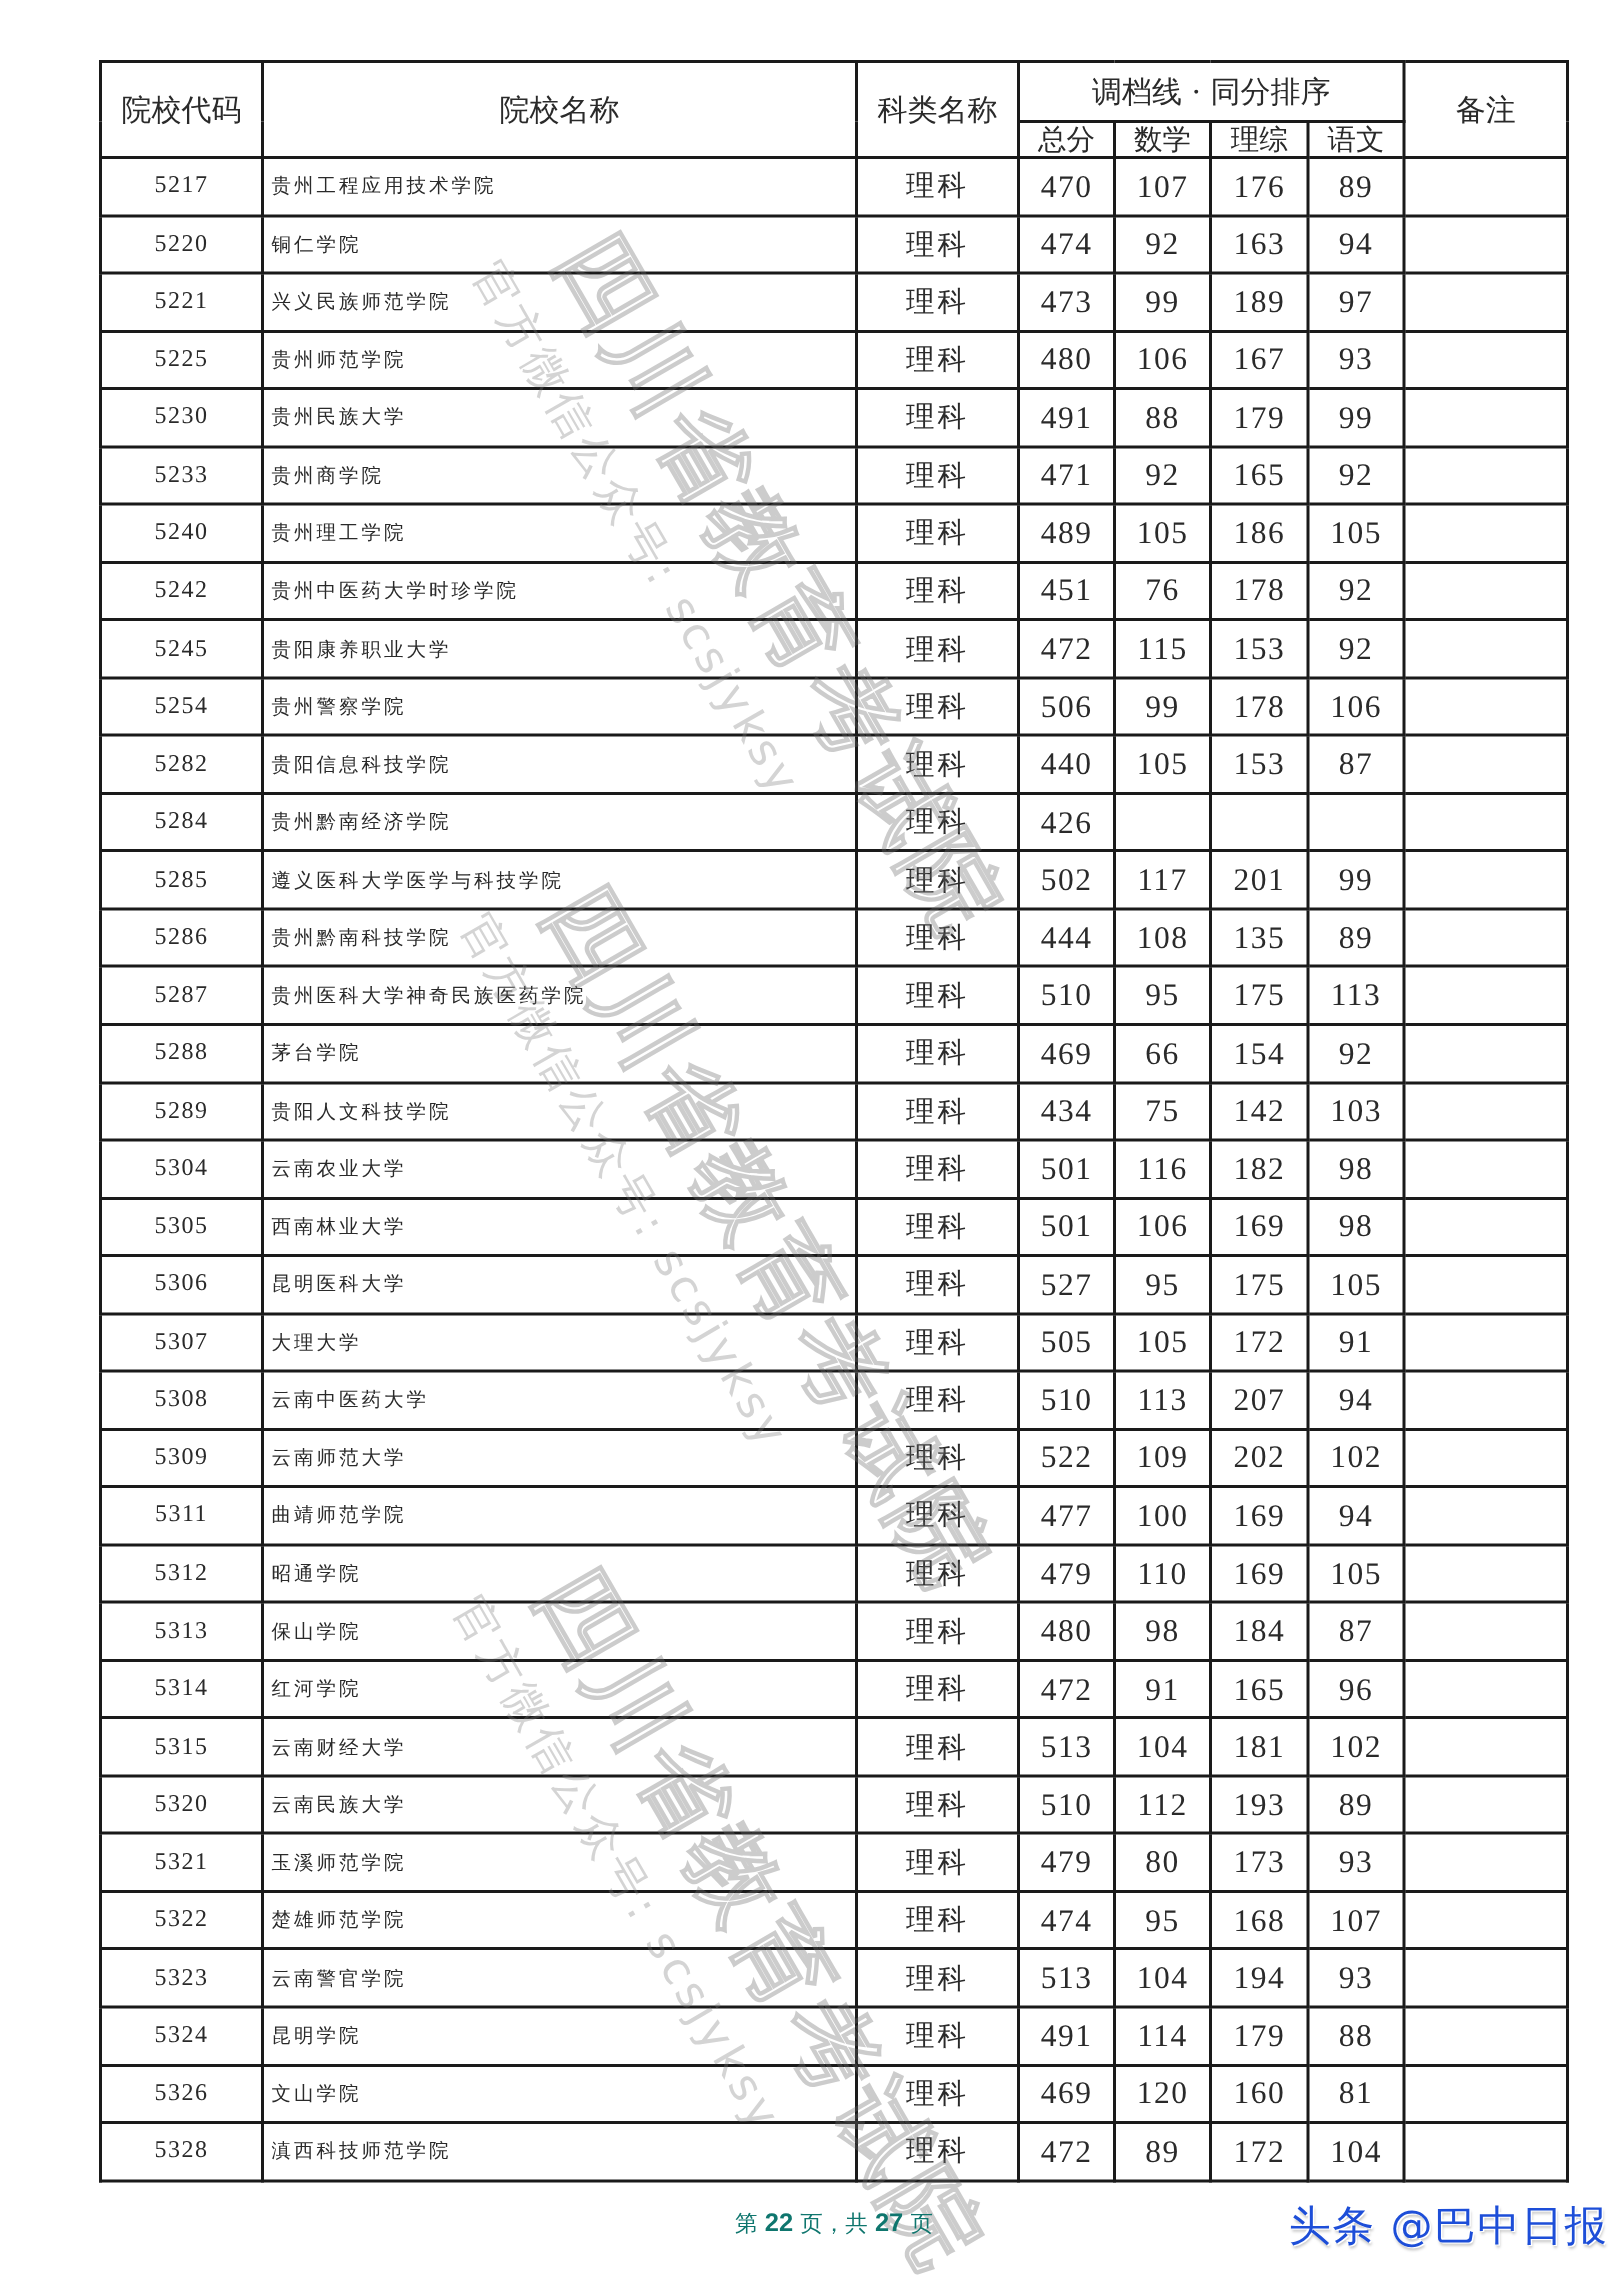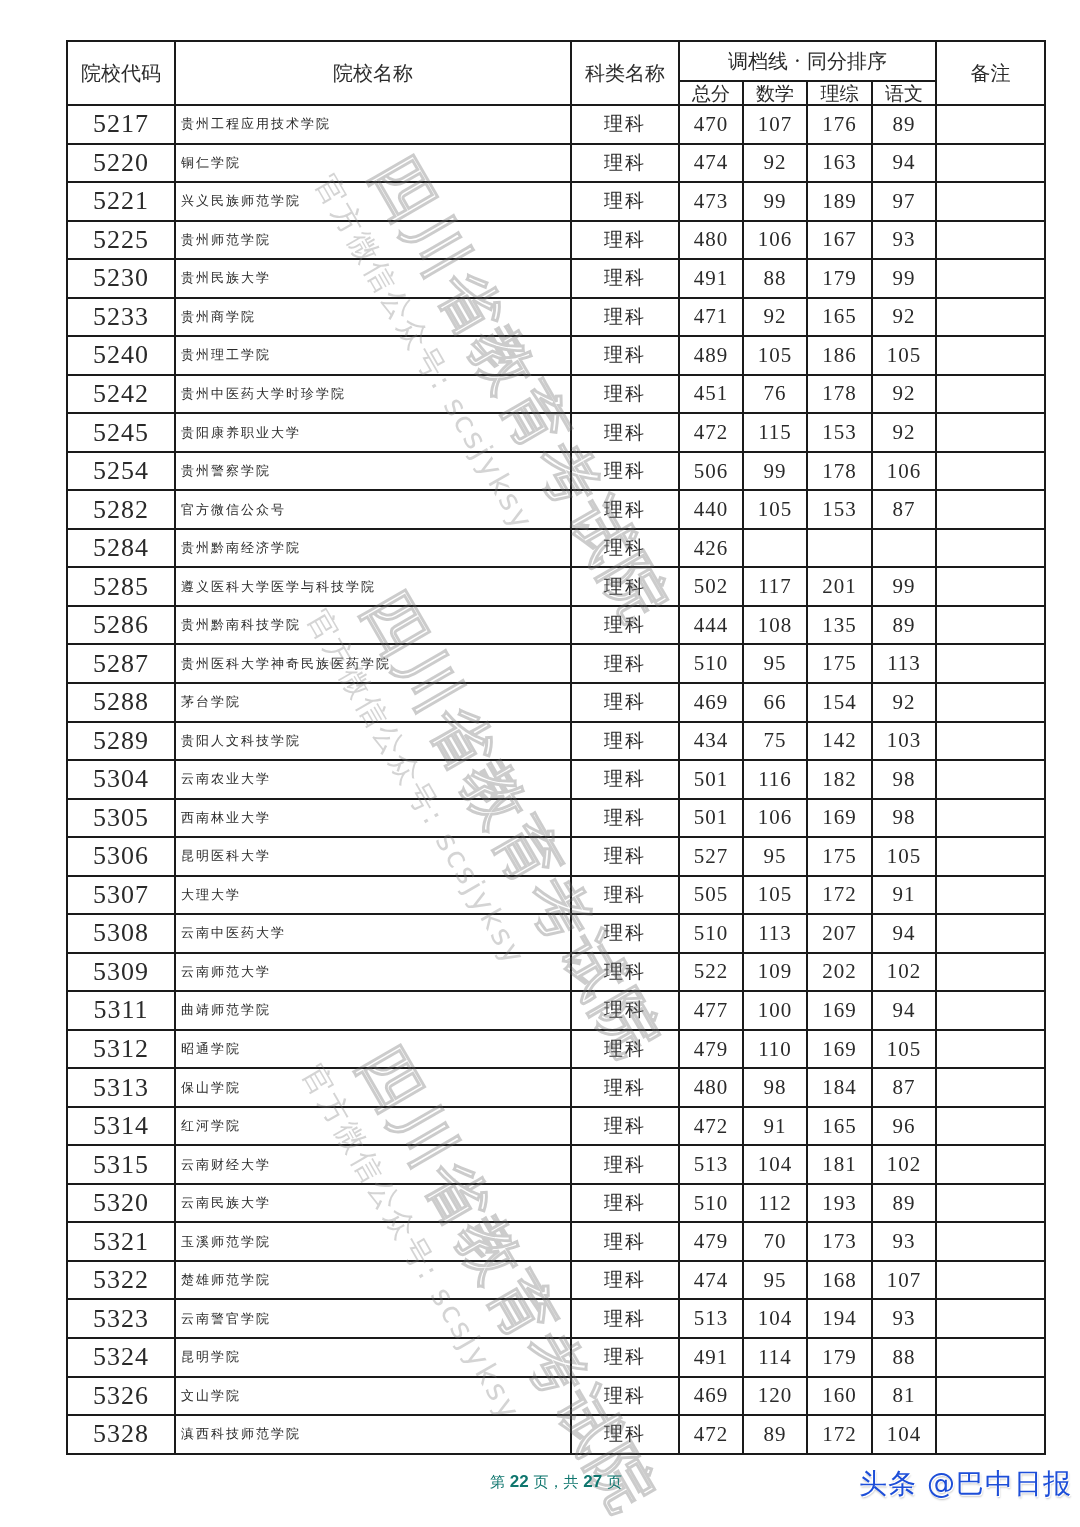--- a/index.html
+++ b/index.html
@@ -10,21 +10,21 @@
   table.grid { position: absolute; left: 50px; top: 40px; border-collapse: collapse;
                table-layout: fixed; width: 978px; }
   table.grid td, table.grid th { border: 2px solid #1a1a1a; padding: 0; font-weight: normal;
                font-size: 19px; color: #2a2a2a; text-align: center; vertical-align: middle;
                white-space: nowrap; overflow: hidden; }
   table.grid thead th { font-family: "DejaVu Serif", "Liberation Serif", serif; font-size: 20px; }
   .h1 { height: 40px; }
   .h2 { height: 24px; }
   .h2 th { font-size: 19px !important; line-height: 22px; vertical-align: bottom; }
   tbody tr { height: 38.54px; }
-  tbody td.code { font-family: "Liberation Serif", "DejaVu Serif", serif; font-size: 26px; letter-spacing: 1px; }
+  tbody td.code { font-family: "Liberation Serif", "DejaVu Serif", serif; font-size: 16px; letter-spacing: 1px; }
   tbody td.name { text-align: left; padding-left: 5px; font-size: 13px; letter-spacing: 2px; }
   tbody td.type { font-size: 19px; letter-spacing: 2px; font-family: Liberation Mono, monospace; }
   tbody td.num { font-family: "Liberation Serif", "DejaVu Serif", serif; font-size: 21px; letter-spacing: 1px; }
 
   .watermark { position: absolute; pointer-events: none; color: rgba(120,120,120,0.28);
                font-family: "DejaVu Sans", sans-serif; transform-origin: left top; white-space: nowrap; }
   .wm-main { font-size: 62px; font-weight: bold; letter-spacing: 4px;
              -webkit-text-stroke: 1px rgba(110,110,110,0.35); color: rgba(255,255,255,0); }
   .wm-sub { font-size: 30px; letter-spacing: 3px; margin-top: 2px; margin-left: -18px; color: rgba(120,120,120,0.32); }
 
@@ -162,21 +162,21 @@
           <td class="name">贵州警察学院</td>
           <td class="type">理科</td>
           <td class="num">506</td>
           <td class="num">99</td>
           <td class="num">178</td>
           <td class="num">106</td>
           <td class="num"></td>
         </tr>
         <tr>
           <td class="code">5282</td>
-          <td class="name">官方微信公众号</td>
+          <td class="name">贵阳信息科技学院</td>
           <td class="type">理科</td>
           <td class="num">440</td>
           <td class="num">105</td>
           <td class="num">153</td>
           <td class="num">87</td>
           <td class="num"></td>
         </tr>
         <tr>
           <td class="code">5284</td>
           <td class="name">贵州黔南经济学院</td>
@@ -355,21 +355,21 @@
           <td class="num">112</td>
           <td class="num">193</td>
           <td class="num">89</td>
           <td class="num"></td>
         </tr>
         <tr>
           <td class="code">5321</td>
           <td class="name">玉溪师范学院</td>
           <td class="type">理科</td>
           <td class="num">479</td>
-          <td class="num">70</td>
+          <td class="num">80</td>
           <td class="num">173</td>
           <td class="num">93</td>
           <td class="num"></td>
         </tr>
         <tr>
           <td class="code">5322</td>
           <td class="name">楚雄师范学院</td>
           <td class="type">理科</td>
           <td class="num">474</td>
           <td class="num">95</td>

